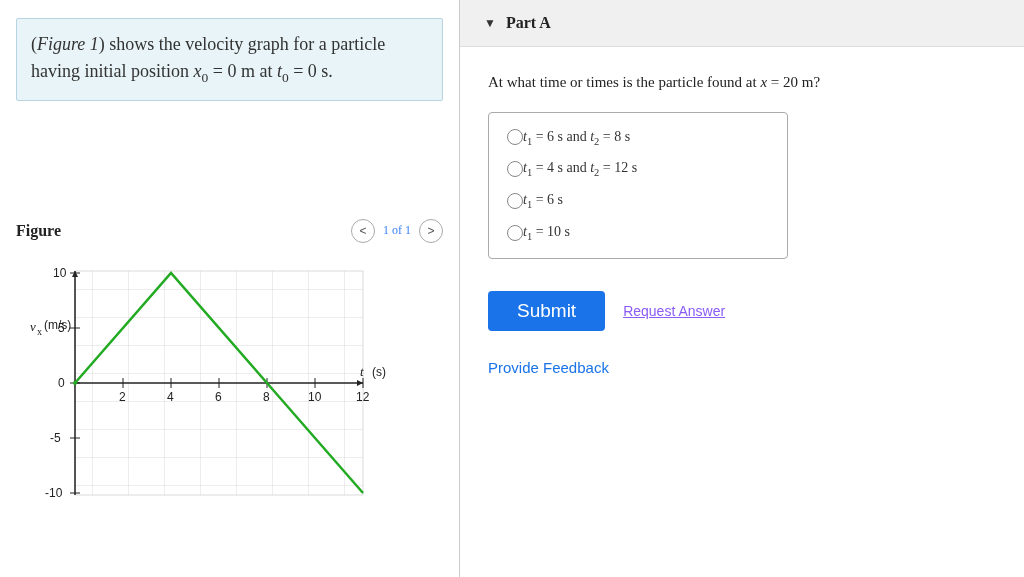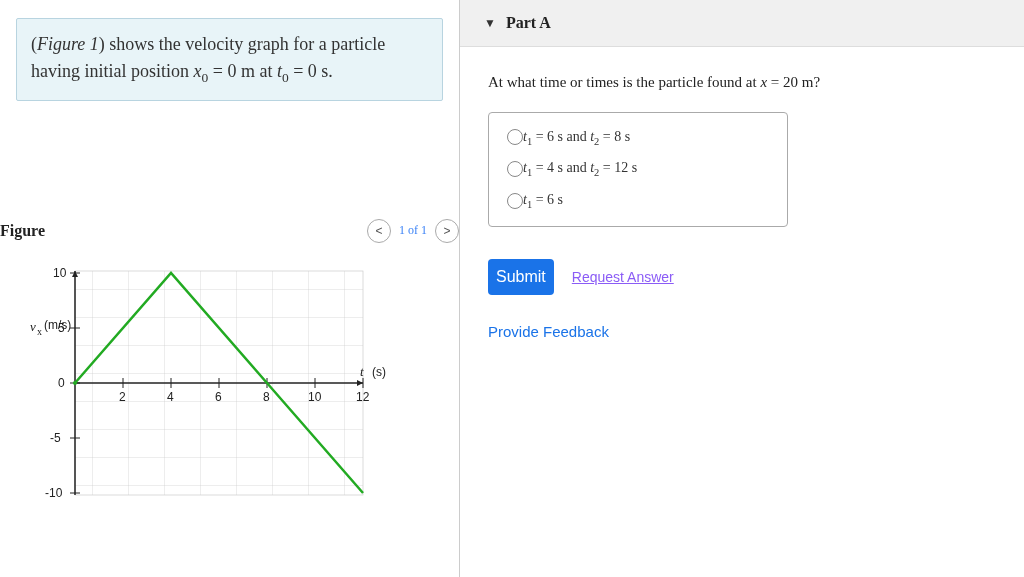--- a/index.html
+++ b/index.html
@@ -31,21 +31,21 @@
       color: #333;
       line-height: 1.5;
       border-radius: 2px;
     }
 
     .problem-text .italic { font-style: italic; }
 
     .figure-header {
       display: flex;
       align-items: center;
-      padding: 8px 0;
+      padding: 8px 16px;
       margin-top: 100px;
     }
 
     .figure-label {
       font-weight: bold;
       font-size: 16px;
       color: #222;
       flex: 1;
     }
 
@@ -164,22 +164,22 @@
       align-items: center;
       gap: 18px;
       padding: 16px 28px 0 28px;
     }
 
     .submit-btn {
       background: #1a73e8;
       color: #fff;
       border: none;
       border-radius: 4px;
-      padding: 9px 8px;
-      font-size: 16px;
+      padding: 9px 29px;
+      font-size: 19px;
       cursor: pointer;
       font-family: Arial, sans-serif;
     }
 
     .request-answer-link {
       color: #8b5cf6;
       font-size: 14px;
       text-decoration: underline;
       cursor: pointer;
       font-family: Arial, sans-serif;
@@ -311,20 +311,26 @@
         </span>
       </label>
       
       <label class="answer-option">
         <div class="radio-circle"></div>
         <span class="option-text">
           <i>t</i><sub>1</sub> = 6 s
         </span>
       </label>
       
+      <label class="answer-option">
+        <div class="radio-circle"></div>
+        <span class="option-text">
+          <i>t</i><sub>1</sub> = 10 s
+        </span>
+      </label>
     </div>
   </div>
 
   <div class="action-row">
     <button class="submit-btn">Submit</button>
     <a class="request-answer-link">Request Answer</a>
   </div>
 
   <div class="provide-feedback">Provide Feedback</div>
 </div>

